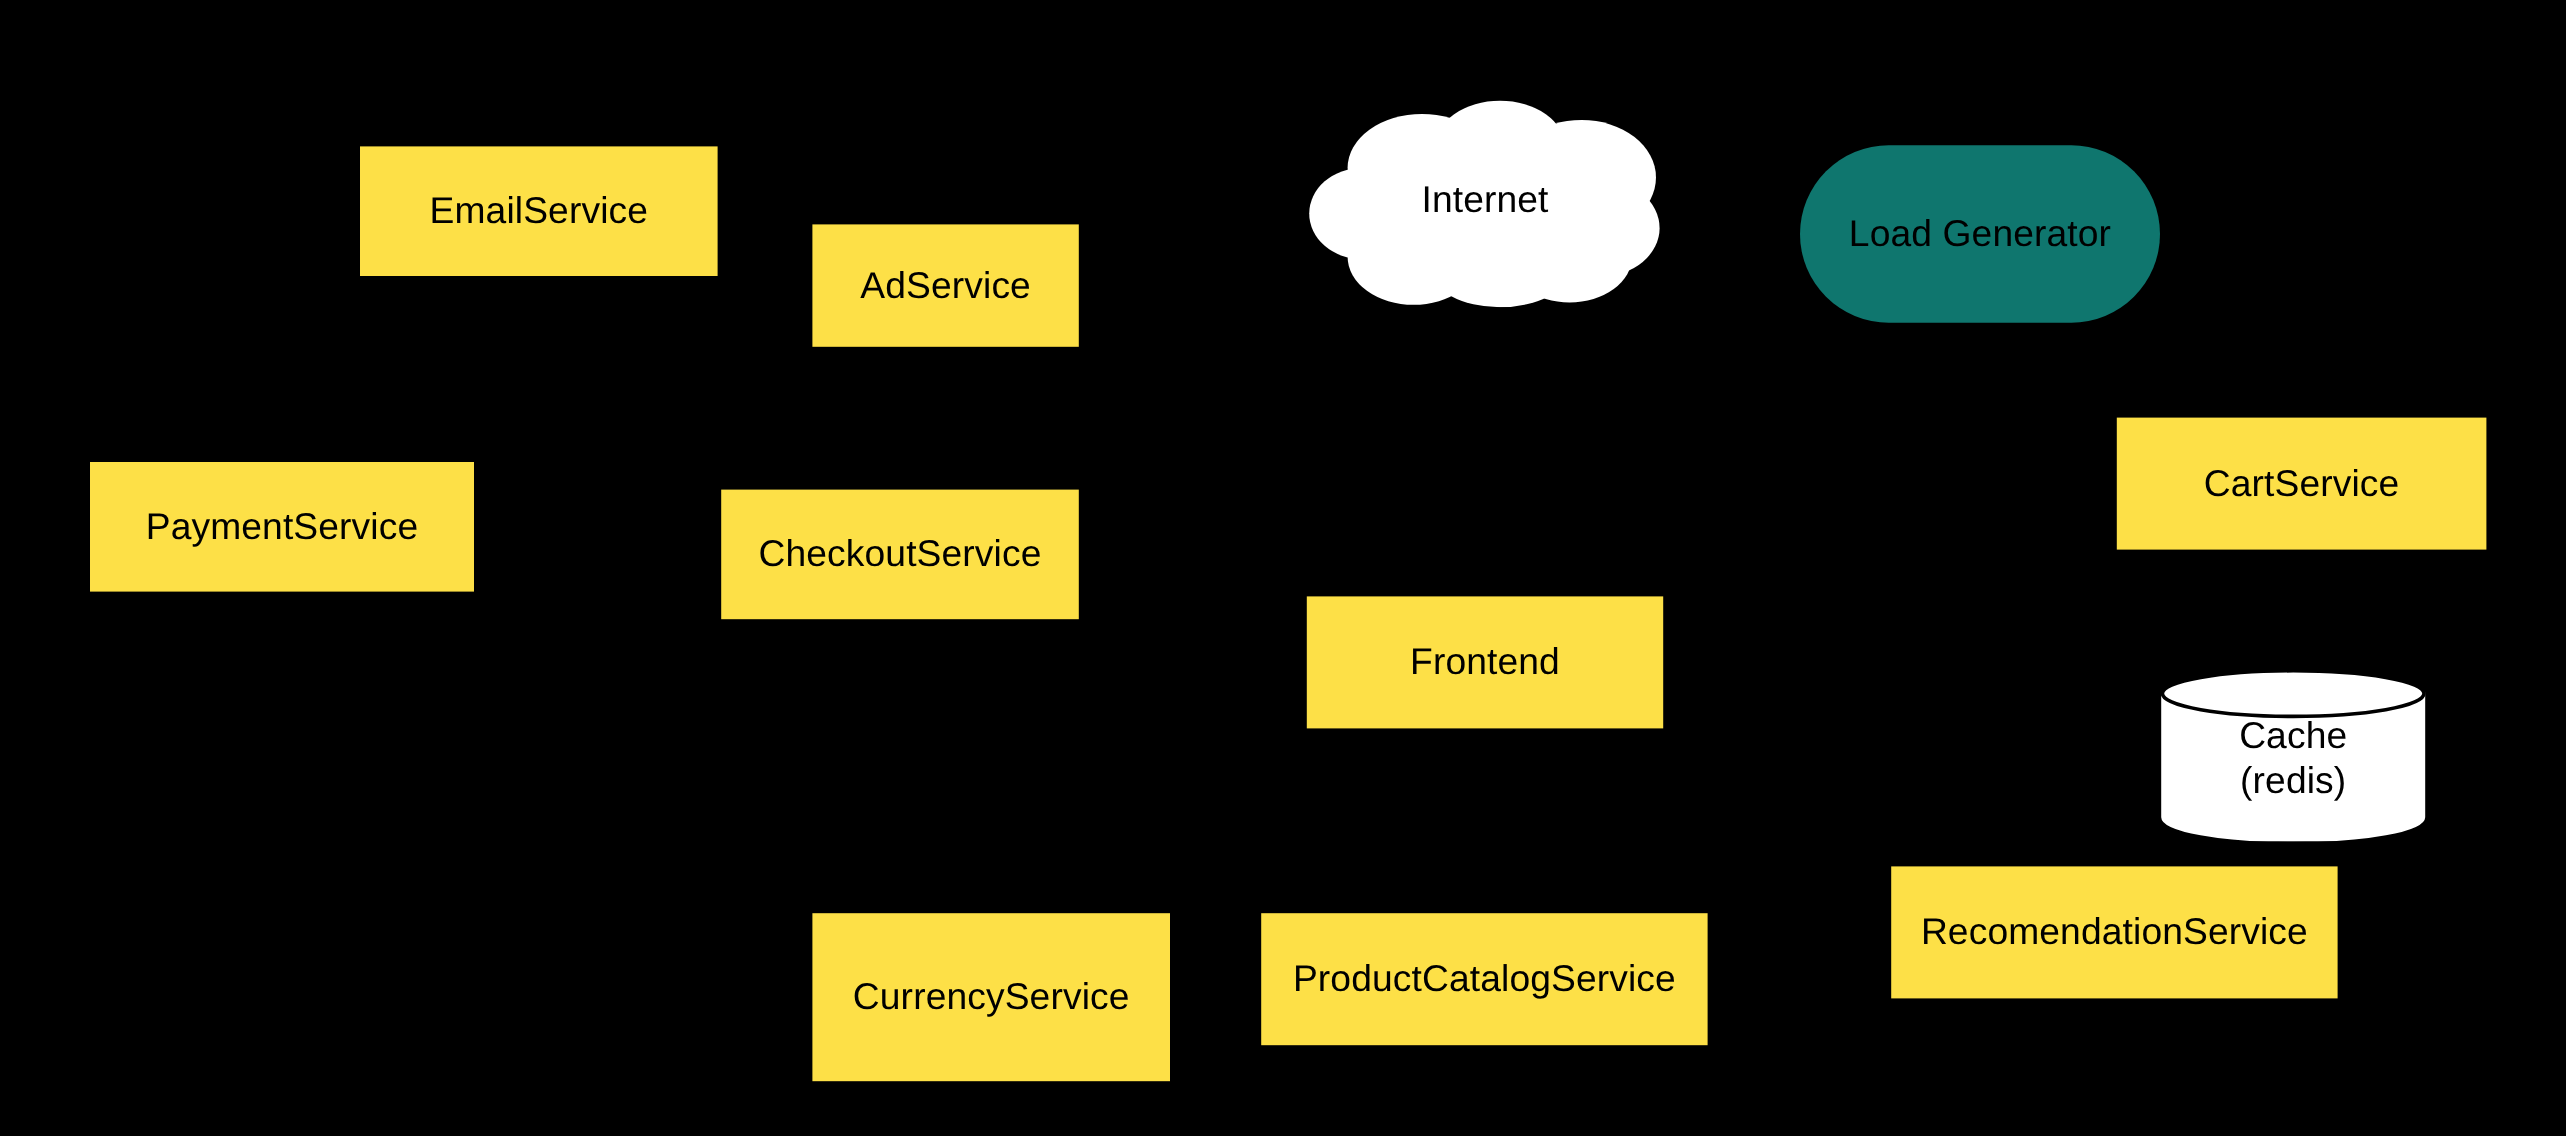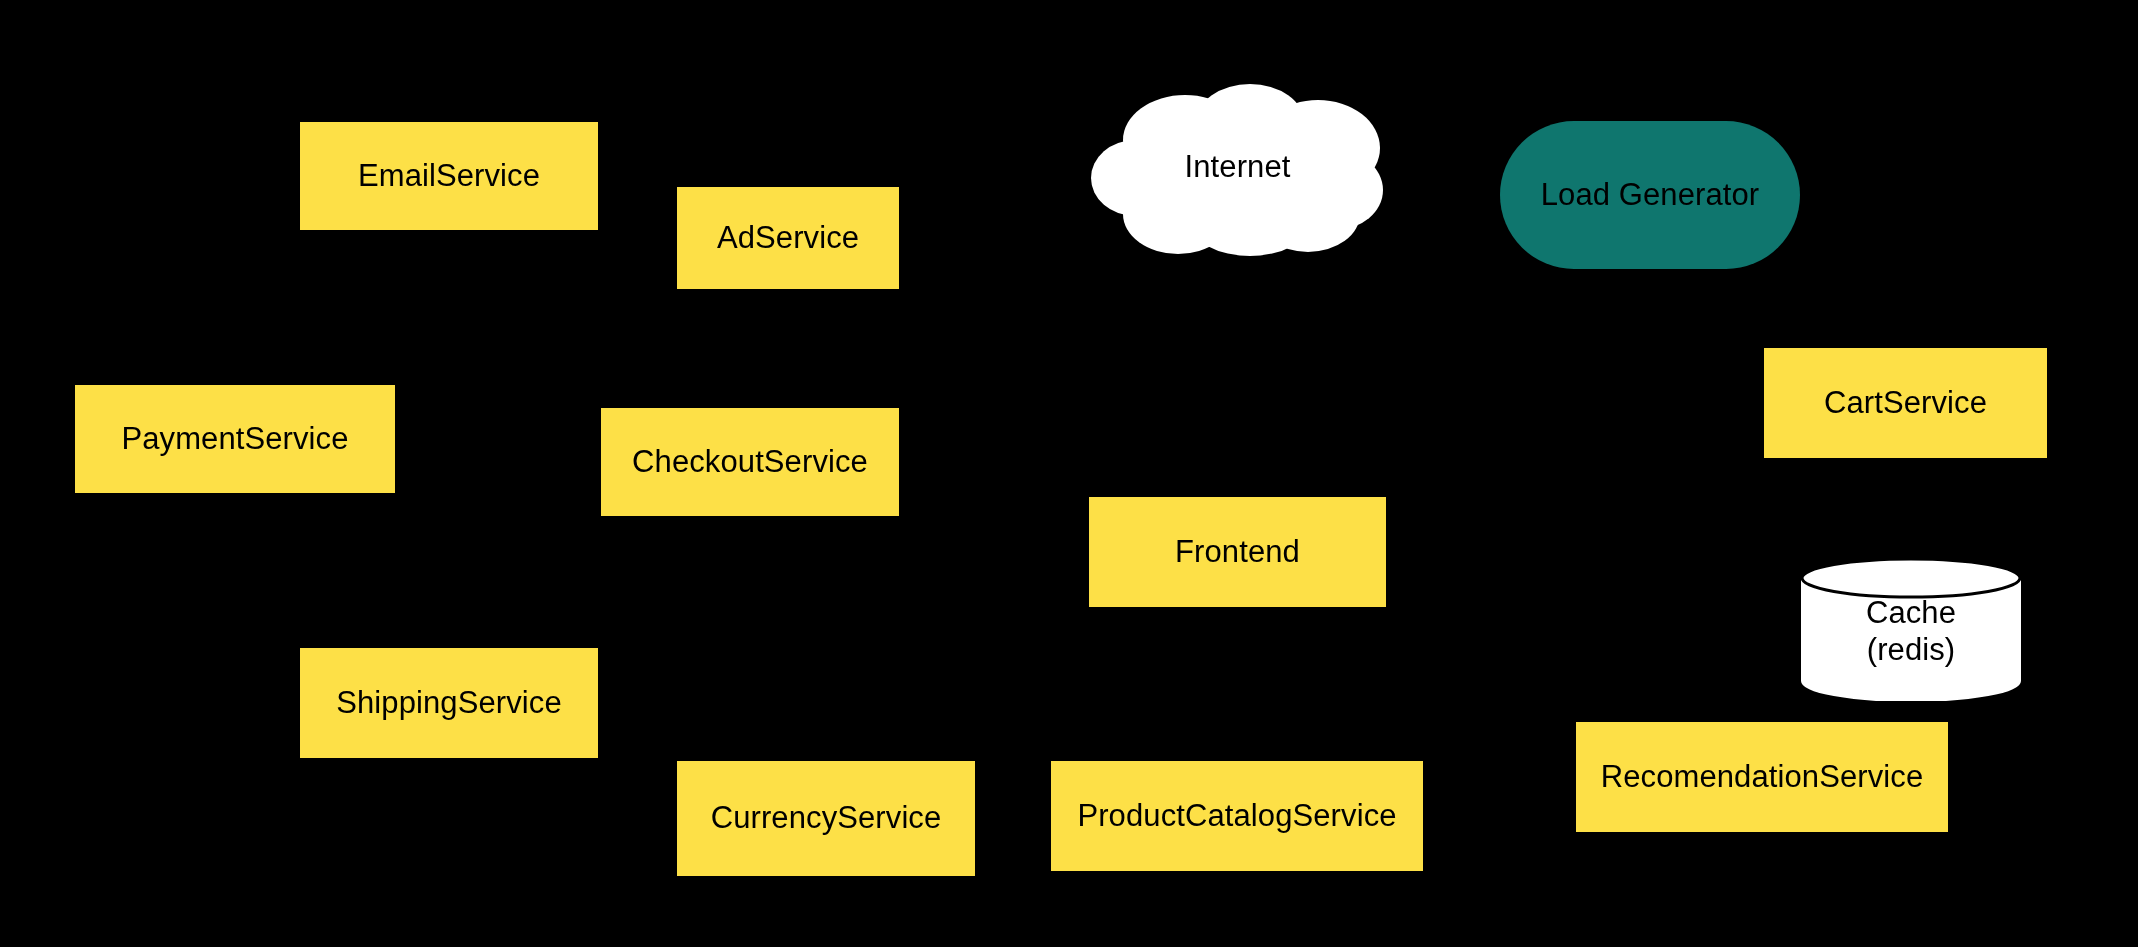--- a/index.html
+++ b/index.html
@@ -125,46 +125,43 @@
   </div>
 
   <div class="rect-node" style="left:75px; top:385px; width:320px; height:108px;">
     <span class="node-label">PaymentService</span>
   </div>
 
   <div class="rect-node" style="left:601px; top:408px; width:298px; height:108px;">
     <span class="node-label">CheckoutService</span>
   </div>
 
-  <div class="rect-node" style="left:1764px; top:348px; width:283px; height:110px;">
+  <div class="rect-node" style="left:1764px; top:348px; width:308px; height:110px;">
     <span class="node-label">CartService</span>
   </div>
 
   <div class="rect-node" style="left:1089px; top:497px; width:297px; height:110px;">
     <span class="node-label">Frontend</span>
   </div>
 
   <div class="cyl-node" style="left:1800px; top:558px; width:222px; height:143px;">
     <svg width="222" height="143" viewBox="0 0 222 143">
       <path d="M2,20 L2,123 A109,20 0 0 0 220,123 L220,20 Z" fill="#ffffff" stroke="#ffffff" stroke-width="2"></path>
       <ellipse cx="111" cy="20" rx="109" ry="19" fill="#ffffff" stroke="#000000" stroke-width="3"></ellipse>
     </svg>
     <span class="node-label">Cache
 (redis)</span>
   </div>
 
-  <div class="rect-node" style="left:300px; top:648px; width:298px; height:110px;">
-    <span class="node-label">ShippingService</span>
-  </div>
 
   <div class="rect-node" style="left:1576px; top:722px; width:372px; height:110px;">
     <span class="node-label">RecomendationService</span>
   </div>
 
-  <div class="rect-node" style="left:677px; top:761px; width:298px; height:115px;">
+  <div class="rect-node" style="left:677px; top:761px; width:298px; height:140px;">
     <span class="node-label">CurrencyService</span>
   </div>
 
   <div class="rect-node" style="left:1051px; top:761px; width:372px; height:110px;">
     <span class="node-label">ProductCatalogService</span>
   </div>
 
 </div>
 
 </body></html>

